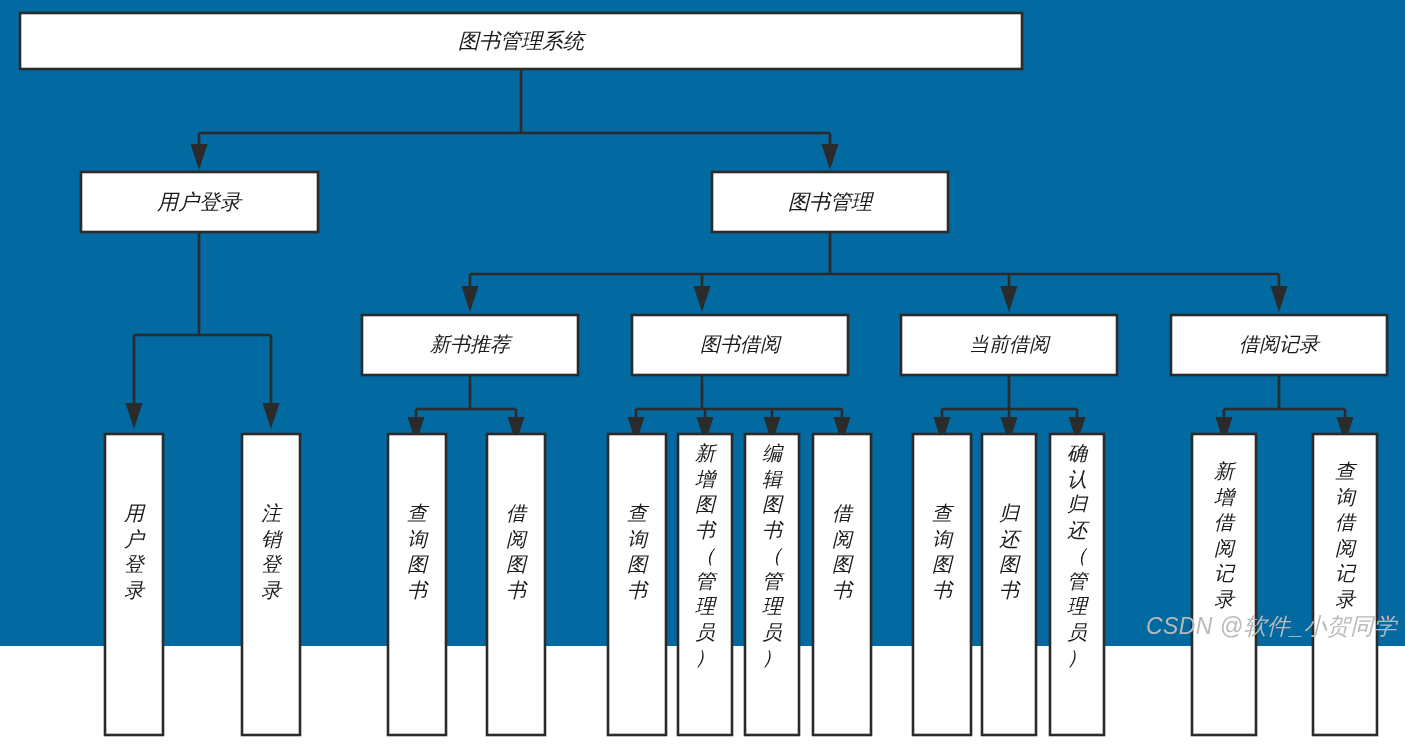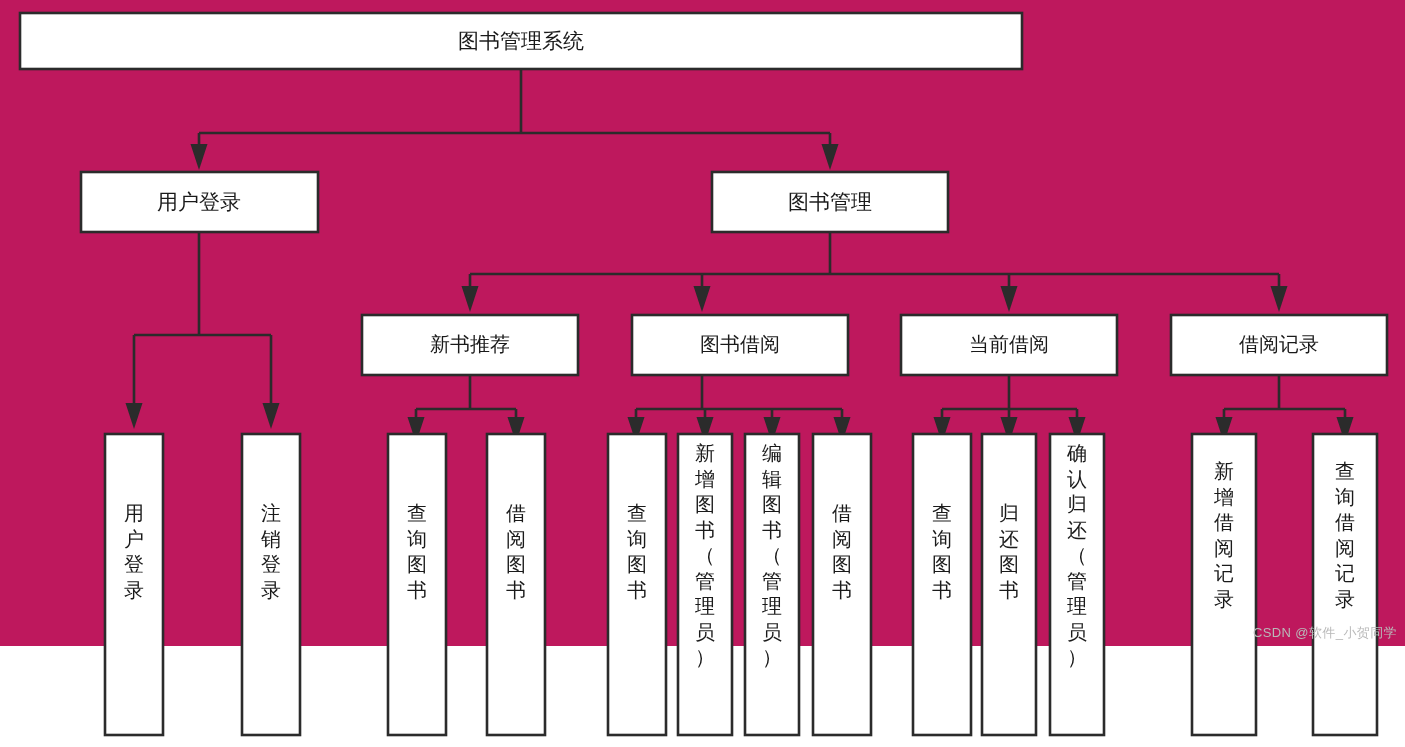--- a/index.html
+++ b/index.html
@@ -10,21 +10,22 @@
   body {
     width: 1405px;
     height: 747px;
     font-family: "Liberation Sans", "DejaVu Sans", sans-serif;
     overflow: hidden;
   }
   #diagram-root {
     position: relative;
     width: 1405px;
     height: 646px;
-    background: #be185d;
+    background: #0369a1;
+    font-style: italic;
   }
   svg#tree-svg {
     position: absolute;
     left: 0;
     top: 0;
     width: 1405px;
     height: 747px;
     display: block;
   }
   .node-box {
@@ -56,21 +57,21 @@
   }
   .arrow-head {
     fill: #2b2b2b;
     stroke: none;
   }
   .watermark {
     position: absolute;
     right: 8px;
     bottom: 4px;
     color: #b9b9b9;
-    font-size: 13px;
+    font-size: 23px;
     font-family: "Liberation Sans", "DejaVu Sans", sans-serif;
     letter-spacing: 0.4px;
     white-space: nowrap;
     user-select: none;
     text-align: center;
   }
 </style>
 </head>
 <body>
 

